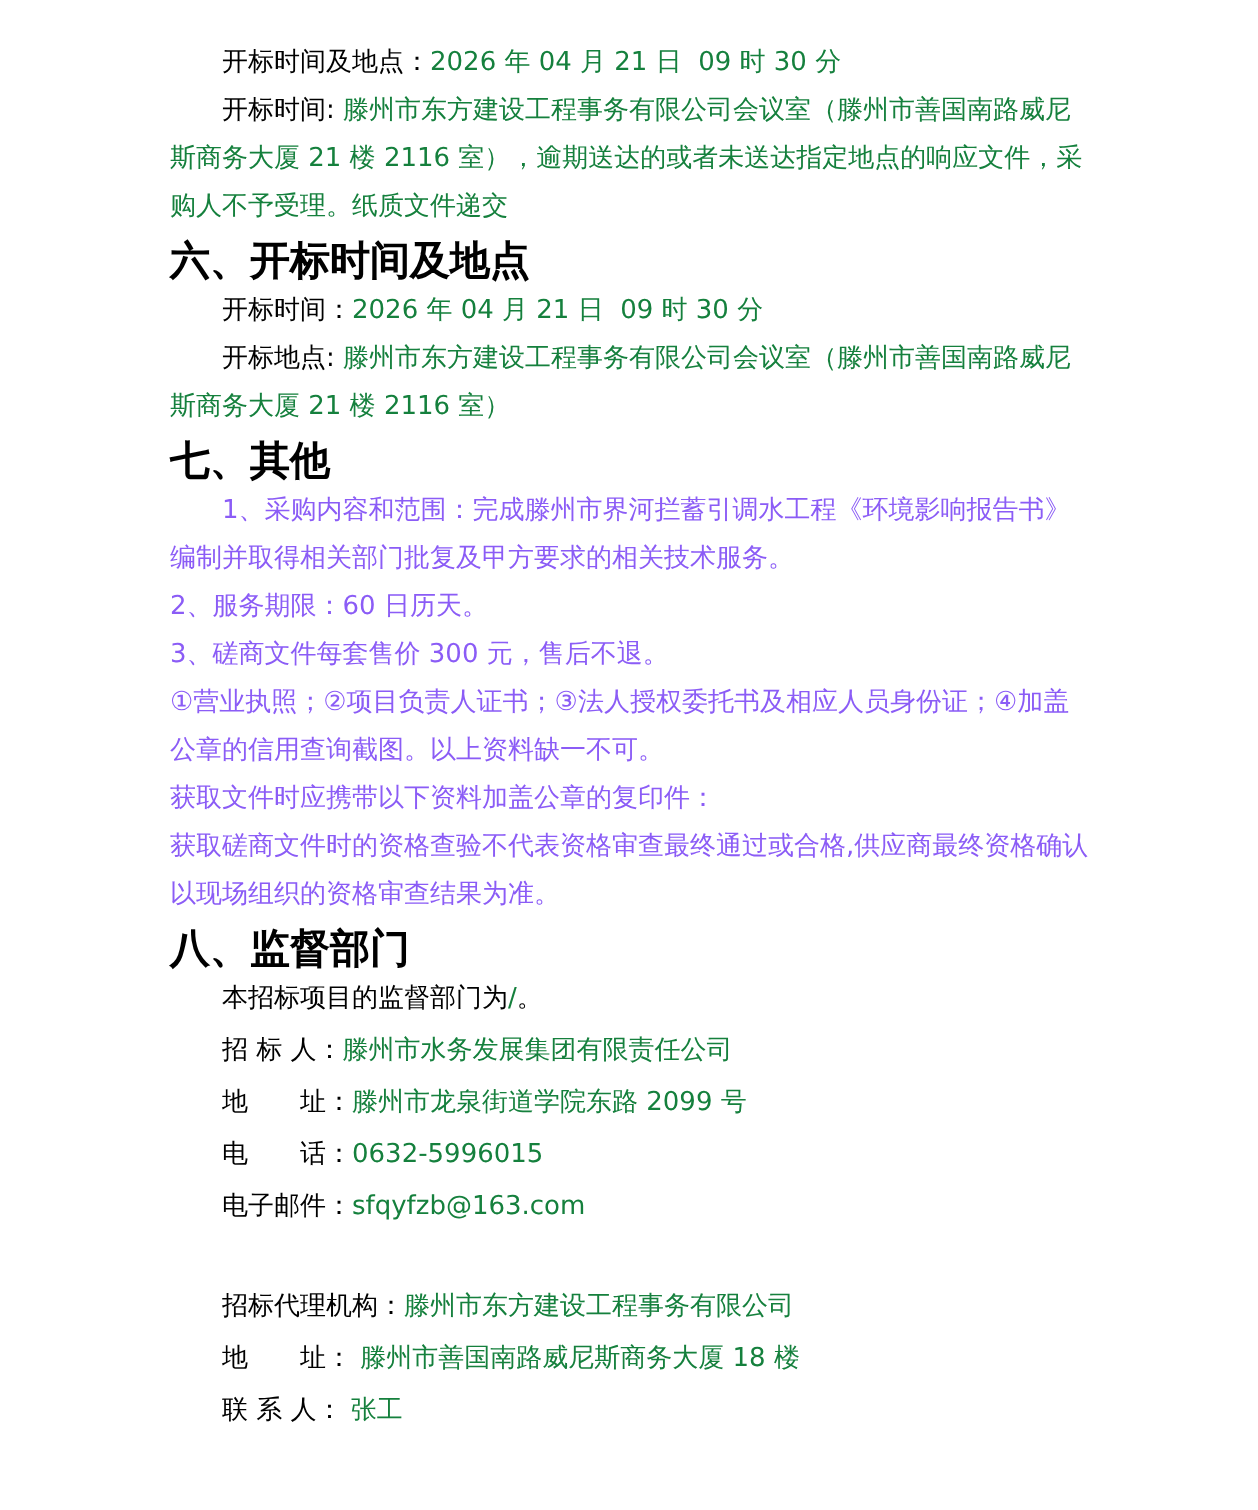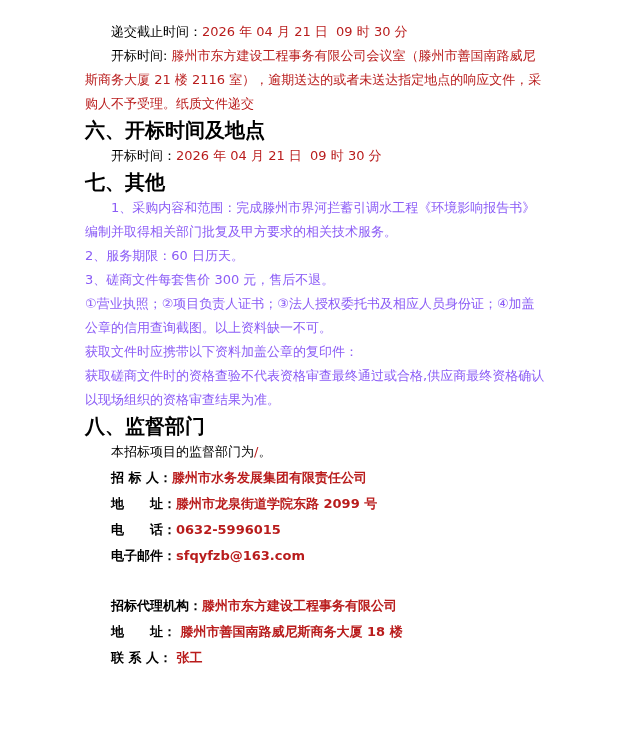--- a/index.html
+++ b/index.html
@@ -19,47 +19,48 @@
     font-size: 13px;
     line-height: 24px;
     color: #000000;
   }
   .para {
     margin: 0;
     white-space: pre-wrap;
     word-break: break-all;
   }
   .indent { text-indent: 2em; }
-  .val  { color: #b91c1c; }
+  .val  { color: #15803d; }
   .blue { color: #8b5cf6; }
   .lbl  { color: #000000; }
   .h {
     margin: 1px 0;
     font-size: 20px;
     font-weight: bold;
     line-height: 26px;
     color: #000000;
     white-space: pre-wrap;
   }
   .spacer { height: 22px; }
-  .contact-row { margin: 2px 0; font-weight: bold; }
+  .contact-row { margin: 2px 0; }
 </style>
 </head>
 <body>
 
 <div class="page">
 
-  <p class="para indent"><span class="lbl">递交截止时间：</span><span class="val">2026 年 04 月 21 日  09 时 30 分</span></p>
+  <p class="para indent"><span class="lbl">开标时间及地点：</span><span class="val">2026 年 04 月 21 日  09 时 30 分</span></p>
 
   <p class="para indent"><span class="lbl">开标时间:</span><span class="val"> 滕州市东方建设工程事务有限公司会议室（滕州市善国南路威尼斯商务大厦 21 楼 2116 室），逾期送达的或者未送达指定地点的响应文件，采购人不予受理。纸质文件递交</span></p>
 
   <h2 class="h">六、开标时间及地点</h2>
 
   <p class="para indent"><span class="lbl">开标时间：</span><span class="val">2026 年 04 月 21 日  09 时 30 分</span></p>
 
+  <p class="para indent"><span class="lbl">开标地点:</span><span class="val"> 滕州市东方建设工程事务有限公司会议室（滕州市善国南路威尼斯商务大厦 21 楼 2116 室）</span></p>
 
   <h2 class="h">七、其他</h2>
 
   <p class="para indent blue">1、采购内容和范围：完成滕州市界河拦蓄引调水工程《环境影响报告书》编制并取得相关部门批复及甲方要求的相关技术服务。</p>
   <p class="para blue">2、服务期限：60 日历天。</p>
   <p class="para blue">3、磋商文件每套售价 300 元，售后不退。</p>
   <p class="para blue">①营业执照；②项目负责人证书；③法人授权委托书及相应人员身份证；④加盖公章的信用查询截图。以上资料缺一不可。</p>
   <p class="para blue">获取文件时应携带以下资料加盖公章的复印件：</p>
   <p class="para blue">获取磋商文件时的资格查验不代表资格审查最终通过或合格,供应商最终资格确认以现场组织的资格审查结果为准。</p>
 

